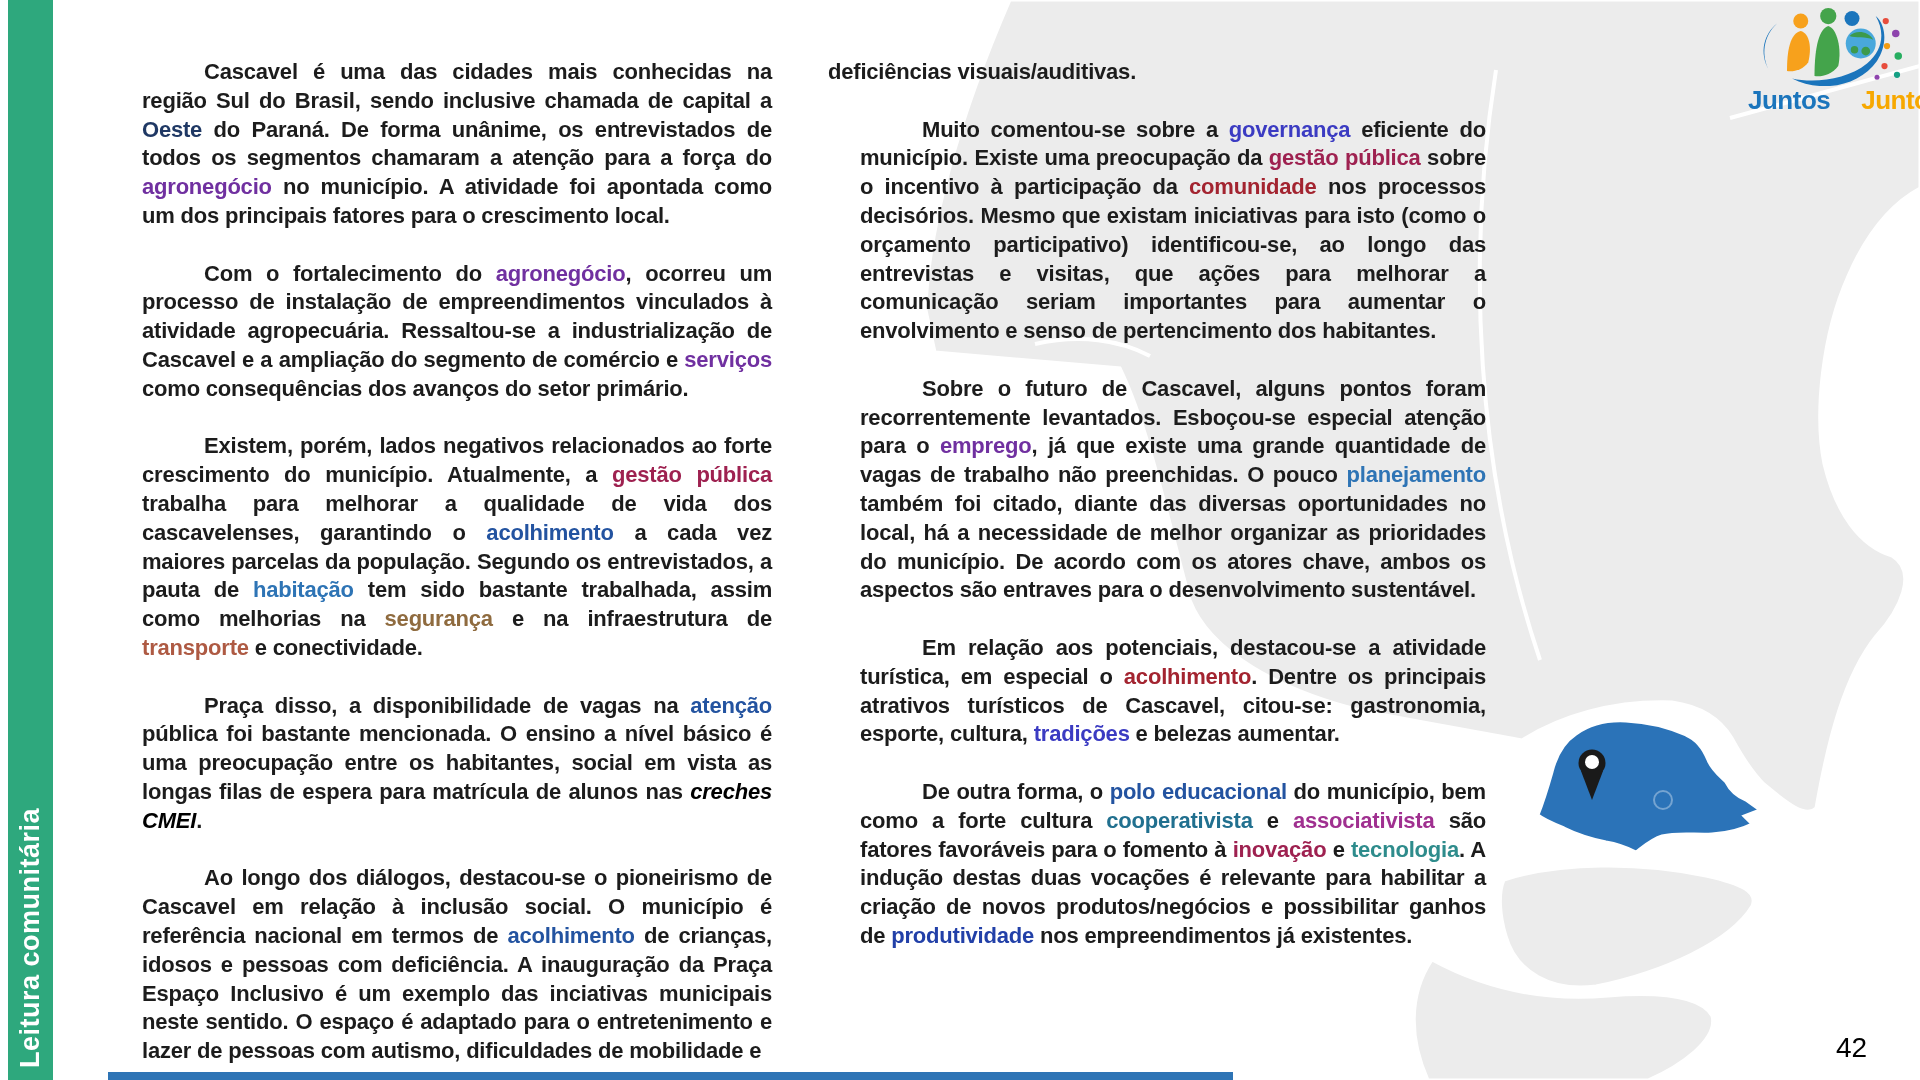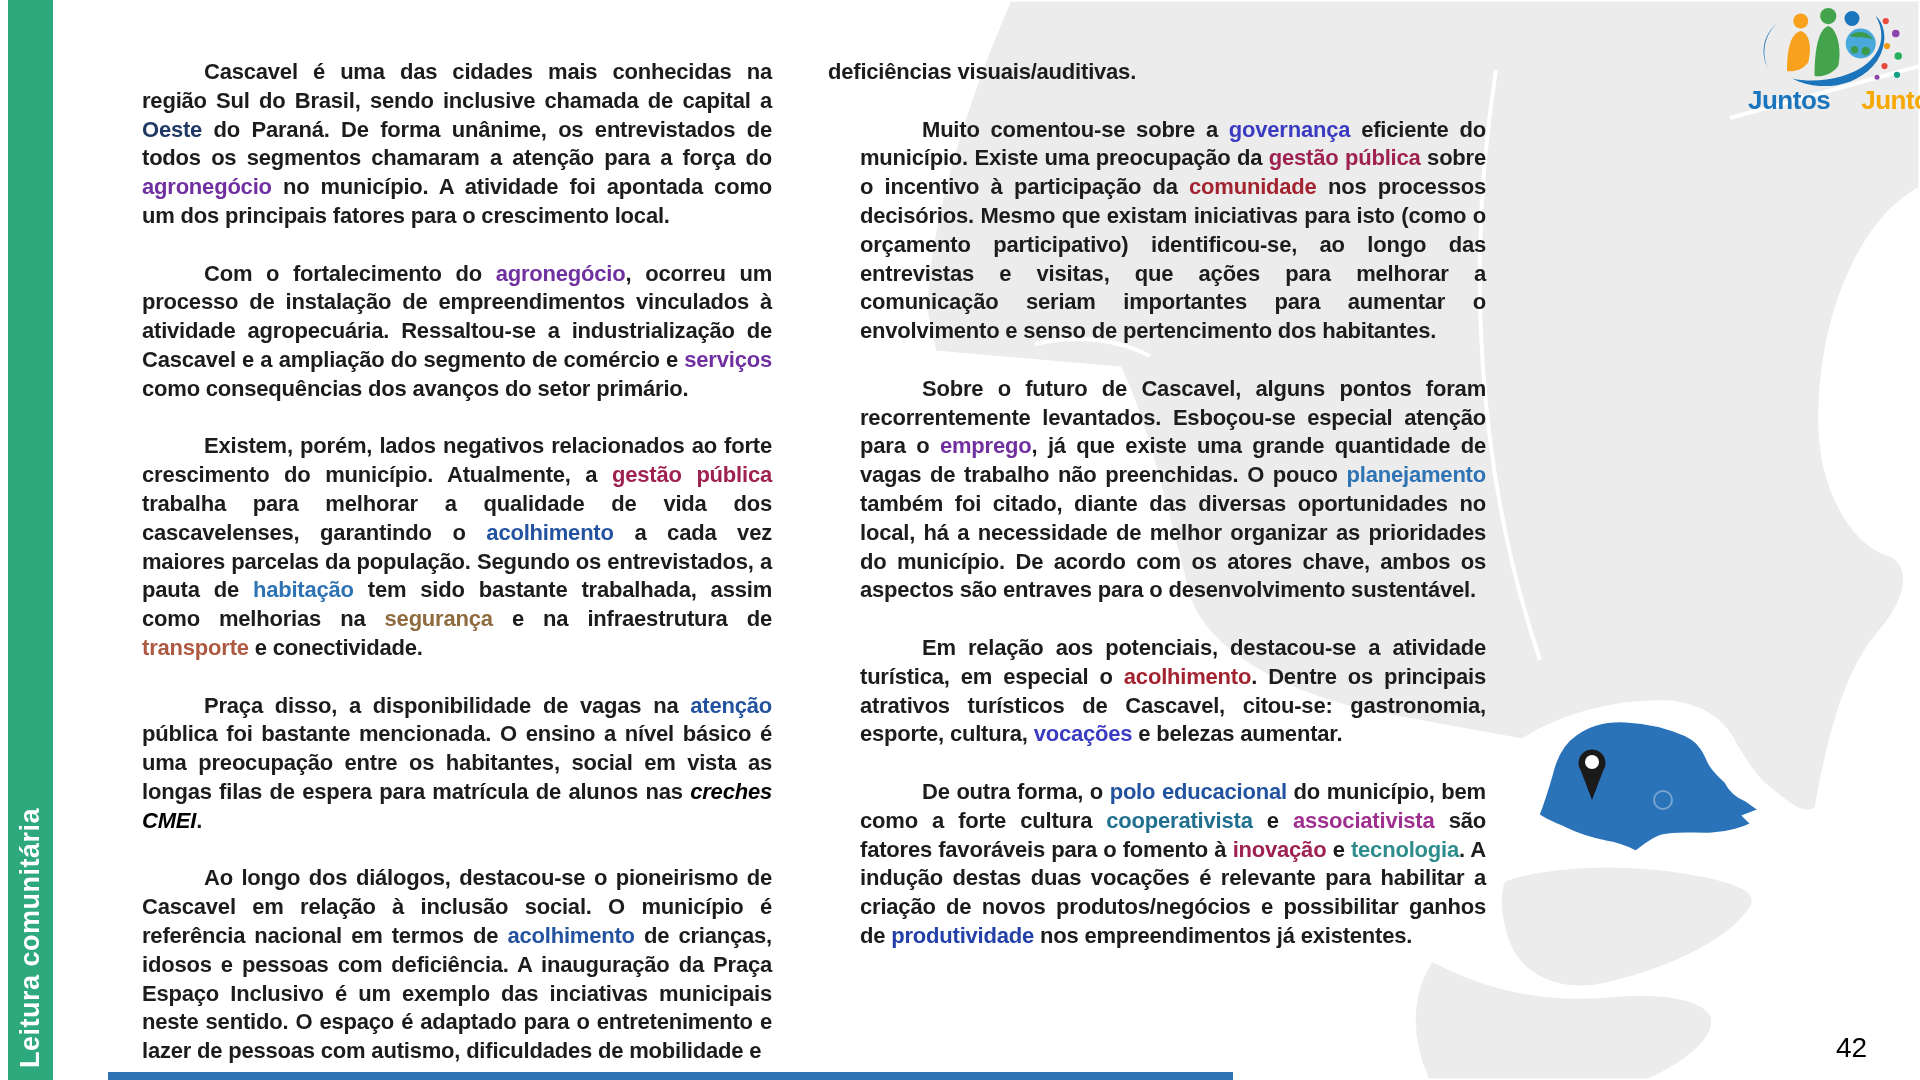--- a/index.html
+++ b/index.html
@@ -108,21 +108,21 @@
       <p class="indent"><span>Cascavel é uma das cidades mais conhecidas na região Sul do Brasil, sendo inclusive chamada de capital a </span><span style="color: rgb(31, 56, 100);">Oeste</span><span> do Paraná. De forma unânime, os entrevistados de todos os segmentos chamaram a atenção para a força do </span><span style="color: rgb(112, 48, 160);">agronegócio</span><span> no município. A atividade foi apontada como um dos principais fatores para o crescimento local.</span></p>
       <p class="indent"><span>Com o fortalecimento do </span><span style="color: rgb(112, 48, 160);">agronegócio</span><span>, ocorreu um processo de instalação de empreendimentos vinculados à atividade agropecuária. Ressaltou-se a industrialização de Cascavel e a ampliação do segmento de comércio e </span><span style="color: rgb(112, 48, 160);">serviços</span><span> como consequências dos avanços do setor primário.</span></p>
       <p class="indent"><span>Existem, porém, lados negativos relacionados ao forte crescimento do município. Atualmente, a </span><span style="color: rgb(158, 33, 80);">gestão pública</span><span> trabalha para melhorar a qualidade de vida dos cascavelenses, garantindo o </span><span style="color: rgb(35, 83, 160);">acolhimento</span><span> a cada vez maiores parcelas da população. Segundo os entrevistados, a pauta de </span><span style="color: rgb(46, 116, 181);">habitação</span><span> tem sido bastante trabalhada, assim como melhorias na </span><span style="color: rgb(143, 107, 63);">segurança</span><span> e na infraestrutura de </span><span style="color: rgb(174, 90, 67);">transporte</span><span> e conectividade.</span></p>
       <p class="indent"><span>Praça disso, a disponibilidade de vagas na </span><span style="color: rgb(35, 83, 160);">atenção</span><span> pública foi bastante mencionada. O ensino a nível básico é uma preocupação entre os habitantes, social em vista as longas filas de espera para matrícula de alunos nas </span><span style="color: #000000; font-style: italic;">creches CMEI</span><span>.</span></p>
       <p class="indent"><span>Ao longo dos diálogos, destacou-se o pioneirismo de Cascavel em relação à inclusão social. O município é referência nacional em termos de </span><span style="color: rgb(35, 83, 160);">acolhimento</span><span> de crianças, idosos e pessoas com deficiência. A inauguração da Praça Espaço Inclusivo é um exemplo das inciativas municipais neste sentido. O espaço é adaptado para o entretenimento e lazer de pessoas com autismo, dificuldades de mobilidade e</span></p>
     </div>
   <div class="col col-right">
       <p class=""><span>deficiências visuais/auditivas.</span></p>
       <p class="indent"><span>Muito comentou-se sobre a </span><span style="color: rgb(59, 59, 194);">governança</span><span> eficiente do município. Existe uma preocupação da </span><span style="color: rgb(158, 33, 80);">gestão pública</span><span> sobre o incentivo à participação da </span><span style="color: rgb(163, 36, 48);">comunidade</span><span> nos processos decisórios. Mesmo que existam iniciativas para isto (como o orçamento participativo) identificou-se, ao longo das entrevistas e visitas, que ações para melhorar a comunicação seriam importantes para aumentar o envolvimento e senso de pertencimento dos habitantes.</span></p>
       <p class="indent"><span>Sobre o futuro de Cascavel, alguns pontos foram recorrentemente levantados. Esboçou-se especial atenção para o </span><span style="color: rgb(112, 48, 160);">emprego</span><span>, já que existe uma grande quantidade de vagas de trabalho não preenchidas. O pouco </span><span style="color: rgb(46, 116, 181);">planejamento</span><span> também foi citado, diante das diversas oportunidades no local, há a necessidade de melhor organizar as prioridades do município. De acordo com os atores chave, ambos os aspectos são entraves para o desenvolvimento sustentável.</span></p>
-      <p class="indent"><span>Em relação aos potenciais, destacou-se a atividade turística, em especial o </span><span style="color: rgb(163, 36, 48);">acolhimento</span><span>. Dentre os principais atrativos turísticos de Cascavel, citou-se: gastronomia, esporte, cultura, </span><span style="color: rgb(59, 59, 194);">vocações</span><span> e belezas aumentar.</span></p>
+      <p class="indent"><span>Em relação aos potenciais, destacou-se a atividade turística, em especial o </span><span style="color: rgb(163, 36, 48);">acolhimento</span><span>. Dentre os principais atrativos turísticos de Cascavel, citou-se: gastronomia, esporte, cultura, </span><span style="color: rgb(59, 59, 194);">tradições</span><span> e belezas aumentar.</span></p>
       <p class="indent"><span>De outra forma, o </span><span style="color: rgb(35, 83, 160);">polo educacional</span><span> do município, bem como a forte cultura </span><span style="color: rgb(33, 112, 143);">cooperativista</span><span> e </span><span style="color: rgb(160, 48, 144);">associativista</span><span> são fatores favoráveis para o fomento à </span><span style="color: rgb(158, 33, 80);">inovação</span><span> e </span><span style="color: rgb(46, 140, 140);">tecnologia</span><span>. A indução destas duas vocações é relevante para habilitar a criação de novos produtos/negócios e possibilitar ganhos de </span><span style="color: rgb(34, 64, 168);">produtividade</span><span> nos empreendimentos já existentes.</span></p>
     </div>
 
   <div class="logo">
     <svg width="150" height="80" viewBox="0 0 120 64">
 
       <path d="M16,14 C5,24 3,40 10,52 C1,37 6,22 16,14 Z" fill="#1B75BC"></path>
 
       <path d="M28,58 C52,70 82,64 96,44 C104,32 104,16 95,8 C103,22 100,36 88,46 C72,59 46,62 28,58 Z" fill="#1B75BC"></path>
 

